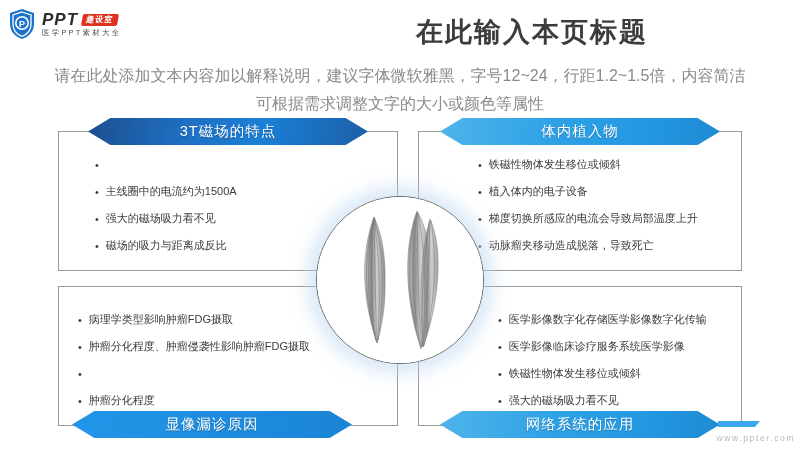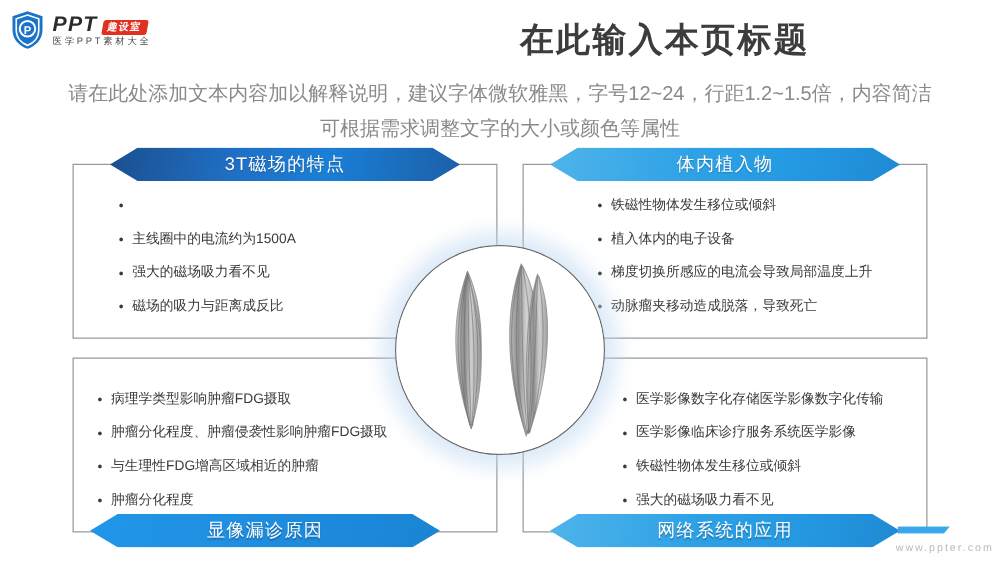--- a/index.html
+++ b/index.html
@@ -14,21 +14,21 @@
   
   .logo-wrap{
     position:absolute; left:8px; top:8px;
     display:flex; align-items:center; gap:6px;
   }
   .shield{
     width:28px; height:32px; position:relative; flex:none;
   }
   .shield svg{ display:block; }
   .logo-text{ display:flex; flex-direction:column; gap:1px; }
-  .logo-top{ display:flex; align-items:flex-end; gap:4px; }
+  .logo-top{ display:flex; align-items:center; gap:4px; }
   .logo-ppt{
     font-size:17px; font-weight:bold; font-style:italic;
     color:#2b2b2b; letter-spacing:1px; line-height:1;
   }
   .logo-badge{
     background:#e03020; color:#fff; font-size:8px;
     padding:2px 5px 2px 4px; line-height:1; border-radius:2px;
     transform:skewX(-10deg); letter-spacing:1px; font-weight:bold;
   }
   .logo-sub{
@@ -191,21 +191,20 @@
   <li>
       <span class="dot">•</span>
       <span>病理学类型影响肿瘤FDG摄取</span>
     </li>
   <li>
       <span class="dot">•</span>
       <span>肿瘤分化程度、肿瘤侵袭性影响肿瘤FDG摄取</span>
     </li>
   <li>
       <span class="dot">•</span>
-      <span>与生理性FDG增高区域相近的肿瘤</span>
     </li>
   <li>
       <span class="dot">•</span>
       <span>肿瘤分化程度</span>
     </li>
 </ul>
 
 <ul class="bullets b-br">
   <li>
       <span class="dot">•</span>

